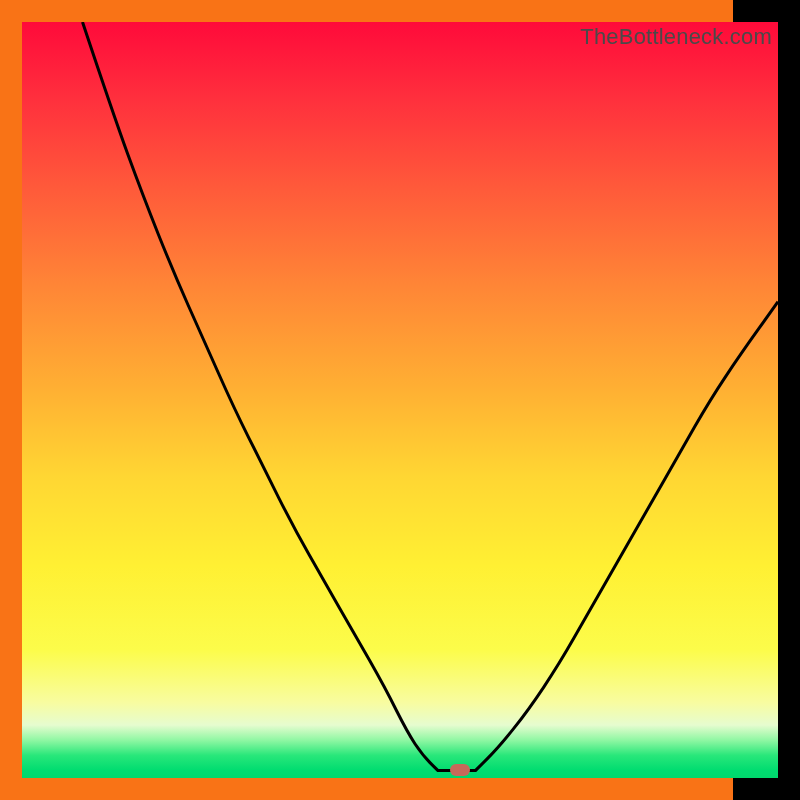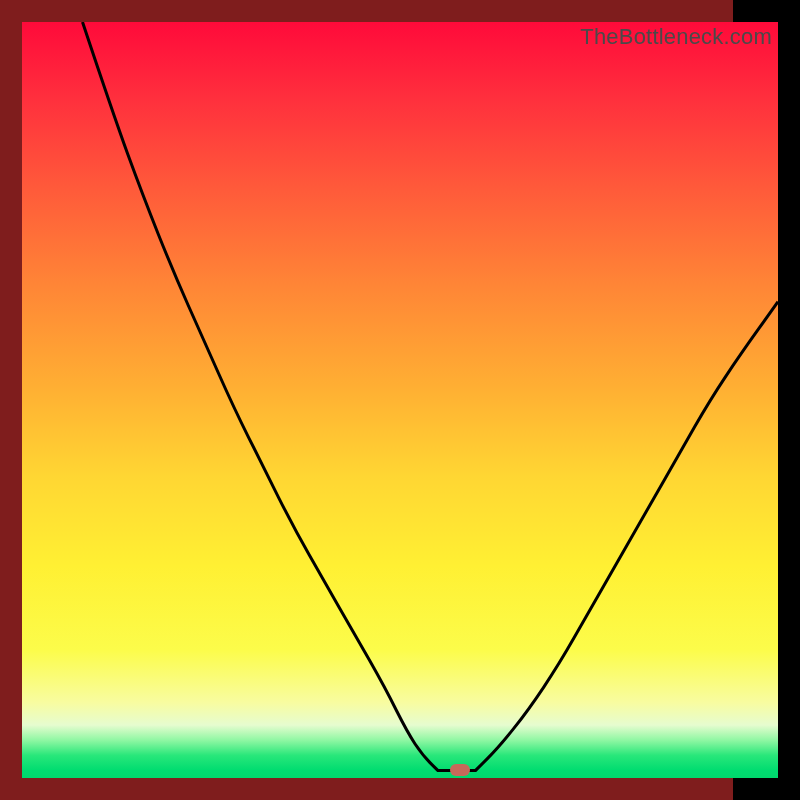--- a/index.html
+++ b/index.html
@@ -8,21 +8,21 @@
     width: 800px;
     height: 800px;
     background: #000;
     overflow: hidden;
     font-family: Arial, Helvetica, sans-serif;
   }
   .frame {
     position: relative;
     width: 733px;
     height: 800px;
-    background: #7f1d1d;
+    background: #f97316;
   }
   .plot {
     position: absolute;
     left: 22px;
     top: 22px;
     width: 756px;
     height: 756px;
     background: linear-gradient(
       to bottom,
       #ff0a3a 0%,

